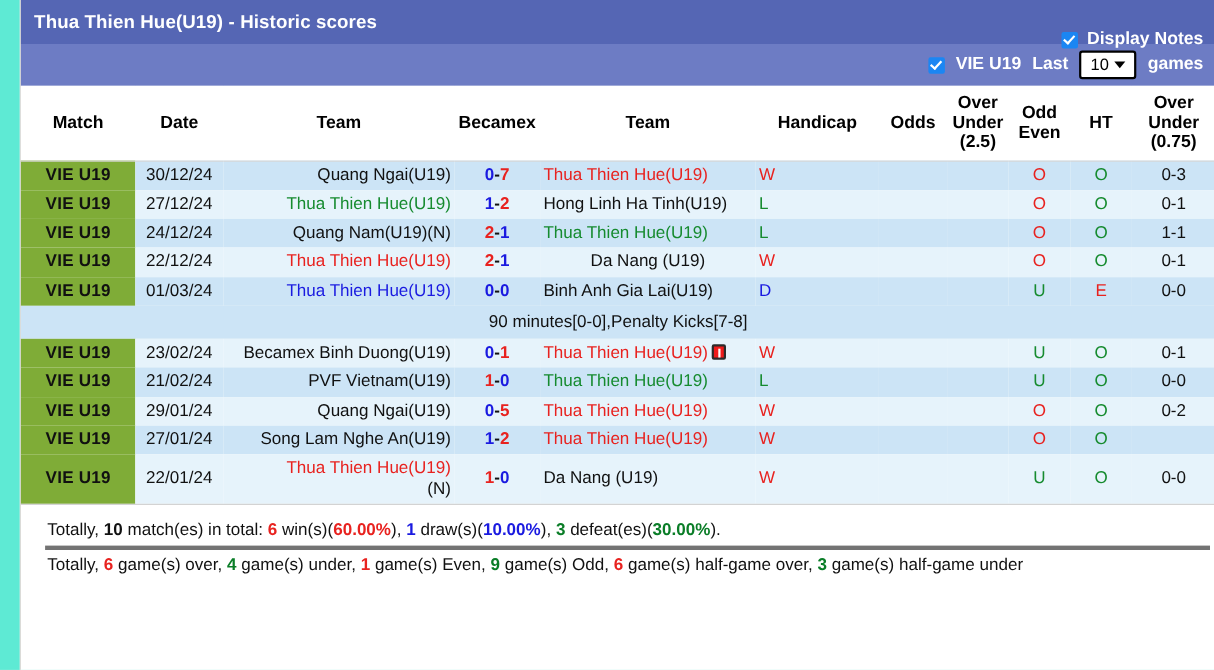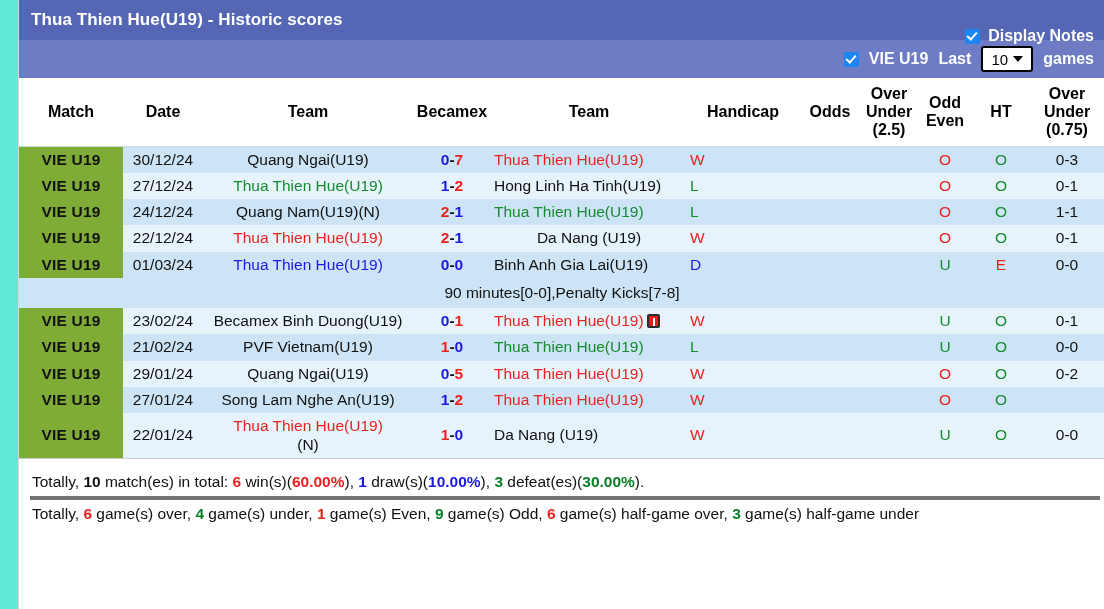--- a/index.html
+++ b/index.html
@@ -114,21 +114,21 @@
 
   td.league {
     background: #7fac37 !important;
     color: #ffffff;
     font-weight: bold;
     text-align: center;
     font-size: 15.5px;
     letter-spacing: .2px;
   }
   td.date   { text-align: center; font-size: 14.5px; color: #222; margin-left: 16px; }
-  td.home   { text-align: center; }
+  td.home   { text-align: right; }
   td.score  { text-align: center; font-weight: bold; font-size: 16px; }
   td.away   { text-align: left; padding-left: 10px; }
   td.wdl    { text-align: left; font-weight: normal; font-size: 15.5px; padding-left: 4px; }
   td.hcp, td.odds { text-align: center; }
   td.ou, td.oe, td.ht, td.ou75 { text-align: center; }
 
   .c-red   { color: #e8221f; }
   .c-green { color: #168b2f; }
   .c-blue  { color: #1a1ae0; }
   .c-black { color: #111111; }
@@ -146,21 +146,21 @@
   }
   .redcard::after {
     content: "";
     position: absolute; left: 4px; top: 2px;
     width: 2px; height: 8px; background: #ffffff;
   }
 
   
   .footer {
     border-top: 1px solid #cfcfcf;
-    padding: 9px 4px 6px 11px;
+    padding: 9px 4px 6px 22px;
     font-size: 15.5px;
     color: #111;
     line-height: 1.1;
   }
   .footer .line { padding: 5px 0 6px 2px; }
   .footer .line + .line { border-top: 4px solid #737373; }
   .b { font-weight: bold; }
 </style>
 </head>
 <body>

